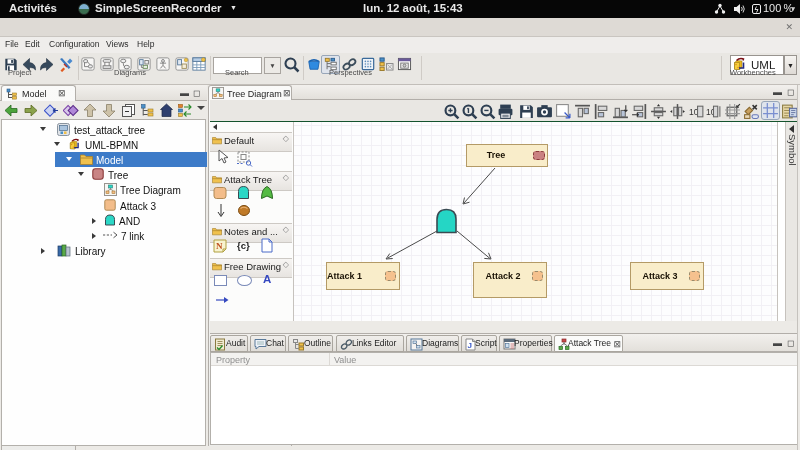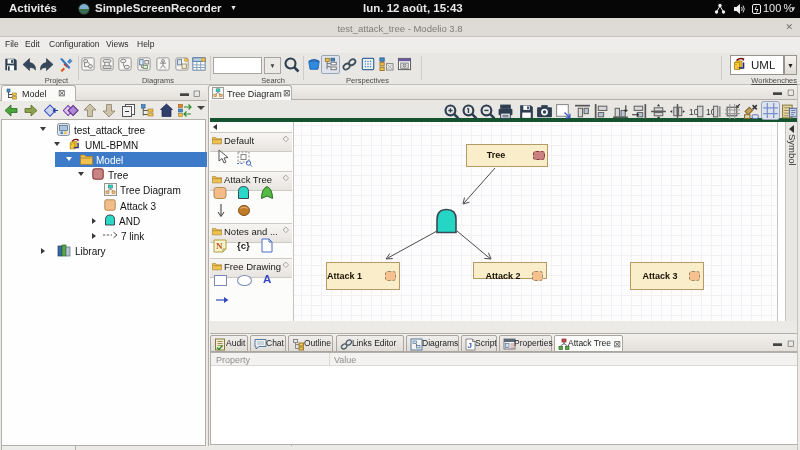--- a/index.html
+++ b/index.html
@@ -12,21 +12,21 @@
 
 #titlebar { left:0; top:18px; width:800px; height:19px; background:#dedad5; border-bottom:1px solid #c9c5c0; }
 #titlebar .t { position:absolute; top:5px; width:100%; text-align:center; color:#7d7d7d; font-size:9.5px; }
 #titlebar .x { position:absolute; top:4px; right:7px; color:#6f6f6f; font-size:9px; }
 
 #menubar { left:0; top:37px; width:800px; height:16px; background:#efedeb; font-size:8.5px; color:#2c2c2c; }
 #menubar span { position:absolute; top:2px; }
 
 #toolbar { left:0; top:53px; width:800px; height:32px; background:#e9e7e3; border-bottom:1px solid #c2beb9; }
 .tsep { position:absolute; top:3px; width:1px; height:24px; background:#cfcbc6; }
-.tlabel { position:absolute; top:23px; font-size:7.5px; color:#4a4a4a; text-align:right; }
+.tlabel { position:absolute; top:15px; font-size:7.5px; color:#4a4a4a; text-align:left; }
 .ticon { position:absolute; top:3px; }
 
 .tabbar { position:absolute; background:linear-gradient(#f2f0ed,#e3e0db); border-bottom:1px solid #b2aea9; }
 .vtab { position:absolute; top:0; height:100%; background:linear-gradient(#fafaf9,#ececea); border:1px solid #b2aea9; border-bottom:none; border-radius:3px 3px 0 0; font-size:9px; color:#1e1e1e; white-space:nowrap; }
 .minmax { position:absolute; color:#444; font-size:9px; }
 
 .trow { position:absolute; left:0px; width:205px; height:15px; font-size:10px; color:#111; white-space:nowrap;margin-left:37px; }
 .trow .car { position:absolute; top:5px; width:0; height:0; }
 .caret-d { border-left:3.5px solid transparent; border-right:3.5px solid transparent; border-top:4.5px solid #3a3a3a; }
 .caret-r { border-top:3.5px solid transparent; border-bottom:3.5px solid transparent; border-left:4.5px solid #3a3a3a; }
@@ -69,21 +69,20 @@
         <path d="M8.5 4 q1.5 2 0 4 M10 2.5 q2.5 3.5 0 7" stroke="#eee" stroke-width="0.9" fill="none"></path>
       </svg>
   <svg class="it" style="left:751px;top:3px" width="11" height="12" viewBox="0 0 11 12">
         <rect x="1.5" y="1.5" width="8" height="9" rx="1.5" fill="none" stroke="#eee" stroke-width="1"></rect>
         <path d="M5.5 3.5 L4 6.5 h3 L5.5 9.5" stroke="#eee" stroke-width="0.9" fill="none"></path>
       </svg>
   <span class="it" style="left:763px;font-weight:normal;font-size:11px;">100 %</span>
   <span class="it" style="left:790px;top:5px;font-size:6.5px;font-weight:normal;color:#cccccc;">▼</span>
 </div>
 <div id="titlebar" class="abs">
-      <div class="t">test_attack_tree - Modelio 3.8</div>
       <div class="x">✕</div>
     </div>
 <div id="menubar" class="abs">
       <span style="left:5px">File</span>
       <span style="left:25px">Edit</span>
       <span style="left:49px">Configuration</span>
       <span style="left:106px">Views</span>
       <span style="left:137px">Help</span>
     </div>
 <div id="toolbar" class="abs">
@@ -208,21 +207,21 @@
   <svg class="ticon" style="left:733px;top:4px" width="15" height="16" viewBox="0 0 15 16">
         <path d="M1.5 5.5 l2.5-2 5 0.5 v6.5 l-2.5 2 -5-0.5 Z" fill="#e8b820" stroke="#8a6a10" stroke-width="0.5"></path>
         <path d="M1.5 5.5 h5 v7 h-5 Z" fill="#f6ce3c" stroke="#8a6a10" stroke-width="0.5"></path>
         <circle cx="3" cy="7.5" r="0.8" fill="#e09020"></circle>
         <circle cx="5" cy="10.5" r="0.8" fill="#e09020"></circle>
         <path d="M3.5 3.5 Q6.5 0.5 10.5 2 l-0.5 1.5 m0.5-1.5 l-1.8-0.4" stroke="#7a0f14" stroke-width="1.5" fill="none"></path>
         <path d="M10.5 5.5 v5.5 h-4.5" stroke="#222a80" stroke-width="1.6" fill="none"></path>
       </svg>
   <div class="abs" style="left:751px;top:6px;font-size:11.5px;color:#222;">UML</div>
   <div class="abs" style="left:784px;top:2px;width:13px;height:20px;background:linear-gradient(#f6f4f1,#dedad5);border:1px solid #98948f;font-size:7px;color:#222;text-align:center;line-height:19px;">▼</div>
-  <div class="tlabel" style="left:730px;width:67px;text-decoration:underline;">Workbenches</div>
+  <div class="tlabel" style="left:730px;width:67px;">Workbenches</div>
 </div>
 <div id="mainarea" class="abs" style="left:0;top:85px;width:800px;height:365px;">
   <div class="abs" style="left:797px;top:0;width:3px;height:365px;background:#eceae6;border-left:1px solid #c5c2bd;z-index:50;"></div>
 
   <div class="tabbar" style="left:0;top:0;width:207px;height:16px;"></div>
   <div class="vtab" style="left:1px;width:75px;">
     <svg style="position:absolute;left:4px;top:2px" width="12" height="12" viewBox="0 0 12 12">
           <rect x="1" y="1" width="3" height="3" fill="#4a90c8" stroke="#2a5a8a" stroke-width="0.6"></rect>
           <path d="M2.5 4 v6 M2.5 6.5 h3.5 M2.5 9.5 h3.5" stroke="#555" fill="none"></path>
           <rect x="6.5" y="5" width="4" height="2.6" fill="#f0c04a" stroke="#9a7a2a" stroke-width="0.6"></rect>
@@ -369,21 +368,21 @@
             <rect x="4.5" y="2" width="4" height="3" fill="#2bd7c6" stroke="#2a7a72" stroke-width="0.6"></rect>
             <path d="M6.5 5 v2 M6.5 6 L3.5 8 M6.5 6 L9.5 8" stroke="#777" stroke-width="0.7" fill="none"></path>
             <rect x="2" y="8" width="3" height="2.5" fill="#f3bd8a" stroke="#a8782a" stroke-width="0.6"></rect>
             <rect x="8" y="8" width="3" height="2.5" fill="#f3bd8a" stroke="#a8782a" stroke-width="0.6"></rect>
           </svg>
       <span style="position:absolute;left:18px;top:2.5px;">Tree Diagram</span>
       <span style="position:absolute;left:74px;top:2px;font-size:9px;color:#555;">⊠</span>
     </div>
     <div class="minmax" style="left:563px;top:2px;">▬</div>
     <div class="minmax" style="left:577px;top:2px;">◻</div>
-    <div id="dtoolbar" class="abs" style="left:0;top:15px;width:590px;height:22px;background:#e9e7e3;border-bottom:4px solid #14532d;">
+    <div id="dtoolbar" class="abs" style="left:0;top:15px;width:590px;height:22px;background:#e9e7e3;border-bottom:1px solid #14532d;">
       <svg class="abs" style="left:233px;top:3px" width="17" height="17" viewBox="0 0 16 16">
             <circle cx="7" cy="7" r="4.6" fill="none" stroke="#2e3f52" stroke-width="2"></circle>
             <path d="M10.5 10.5 L14.5 14.5" stroke="#2e3f52" stroke-width="2.4"></path>
             <path d="M5 7 h4 M7 5 v4" stroke="#2e3f52" stroke-width="1.3"></path>
           </svg>
       <svg class="abs" style="left:251px;top:3px" width="17" height="17" viewBox="0 0 16 16">
             <circle cx="7" cy="7" r="4.6" fill="none" stroke="#2e3f52" stroke-width="2"></circle>
             <path d="M10.5 10.5 L14.5 14.5" stroke="#2e3f52" stroke-width="2.4"></path>
             <path d="M7 5 v4.5 M6 5.8 l1-0.8" stroke="#2e3f52" stroke-width="1.3" fill="none"></path>
           </svg>
@@ -571,21 +570,21 @@
         <path d="M197 137 l-2.5-6.2 M197 137 l-6.7-0.6" stroke="#4a4a4a" fill="none"></path>
       </svg>
       <div class="node" style="left:172px;top:22px;width:82px;height:23px;">
             <div style="position:absolute;left:0;top:5px;width:58px;text-align:center;">Tree</div>
             <div class="ic" style="left:66px;top:6px;width:12px;height:9px;background:#ca8181;border:1px dashed #8a3a3a;"></div>
           </div>
       <div class="node" style="left:32px;top:140px;width:74px;height:28px;">
             <div style="position:absolute;left:0;top:8px;width:58px;text-align:left;">Attack 1</div>
             <div class="ic" style="left:58px;top:8px;width:11px;height:10px;background:#f5c18e;border:1px dashed #9a8a6a;"></div>
           </div>
-      <div class="node" style="left:179px;top:140px;width:74px;height:17px;padding-left:16px;">
+      <div class="node" style="left:179px;top:140px;width:74px;height:36px;padding-left:16px;">
             <div style="position:absolute;left:0;top:8px;width:58px;text-align:center;">Attack 2</div>
             <div class="ic" style="left:58px;top:8px;width:11px;height:10px;background:#f5c18e;border:1px dashed #9a8a6a;"></div>
           </div>
       <div class="node" style="left:336px;top:140px;width:74px;height:28px;">
             <div style="position:absolute;left:0;top:8px;width:58px;text-align:center;">Attack 3</div>
             <div class="ic" style="left:58px;top:8px;width:11px;height:10px;background:#f5c18e;border:1px dashed #9a8a6a;"></div>
           </div>
       <svg class="abs" style="left:141px;top:86px" width="24" height="26" viewBox="0 0 24 26">
             <path d="M2 24.5 V11.5 Q2 1.5 11.5 1.5 Q21 1.5 21 11 V24.5 Z" fill="#25d6c5" stroke="#3a4a52" stroke-width="1.6"></path>
           </svg>

